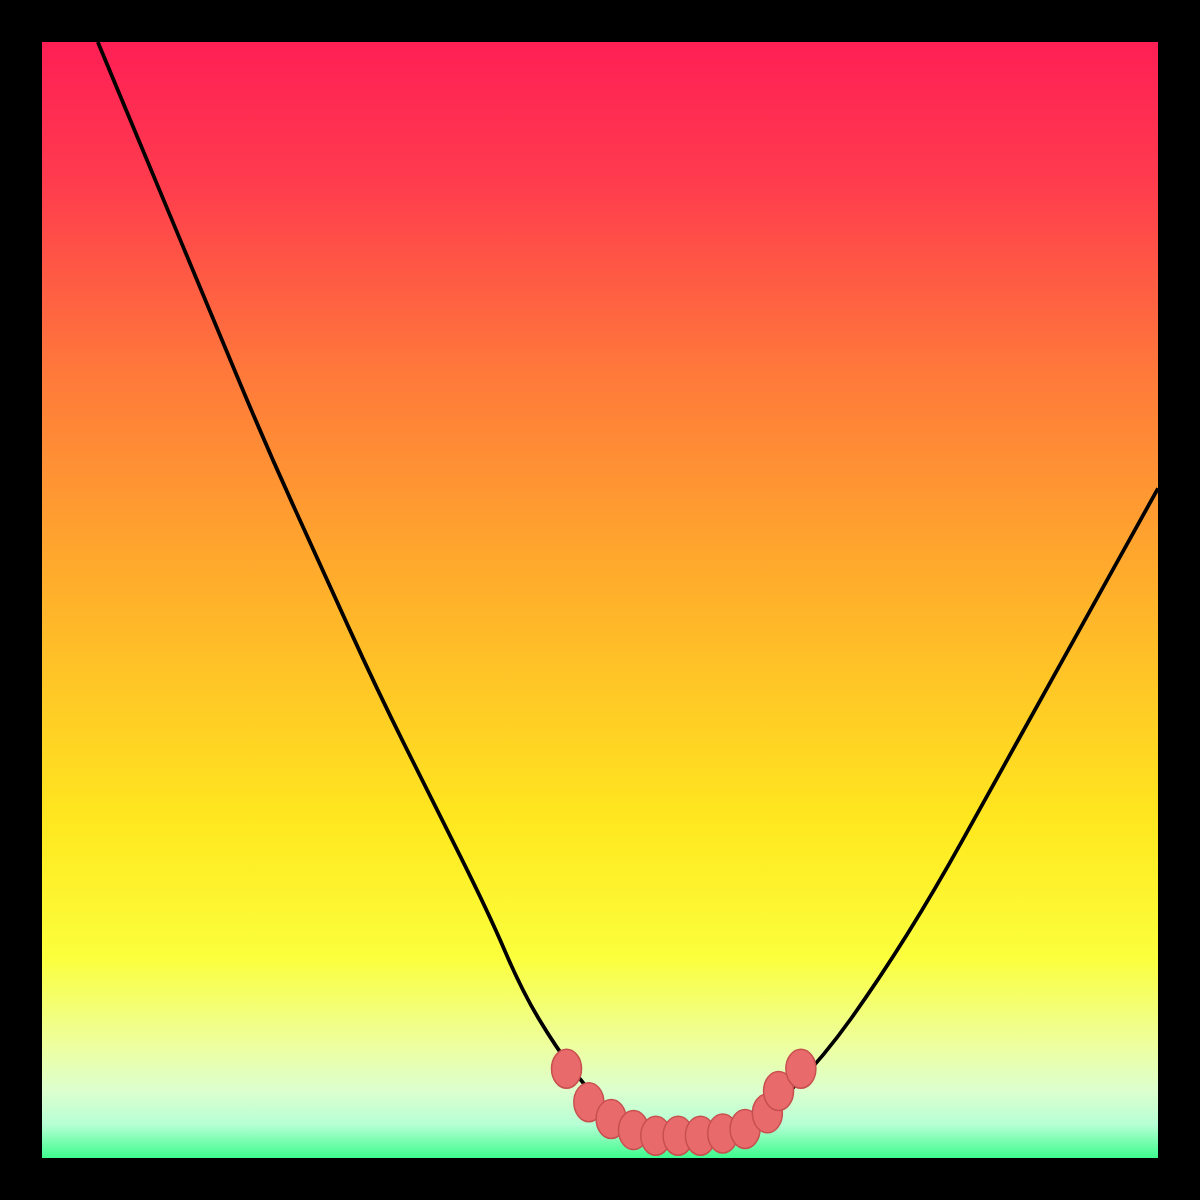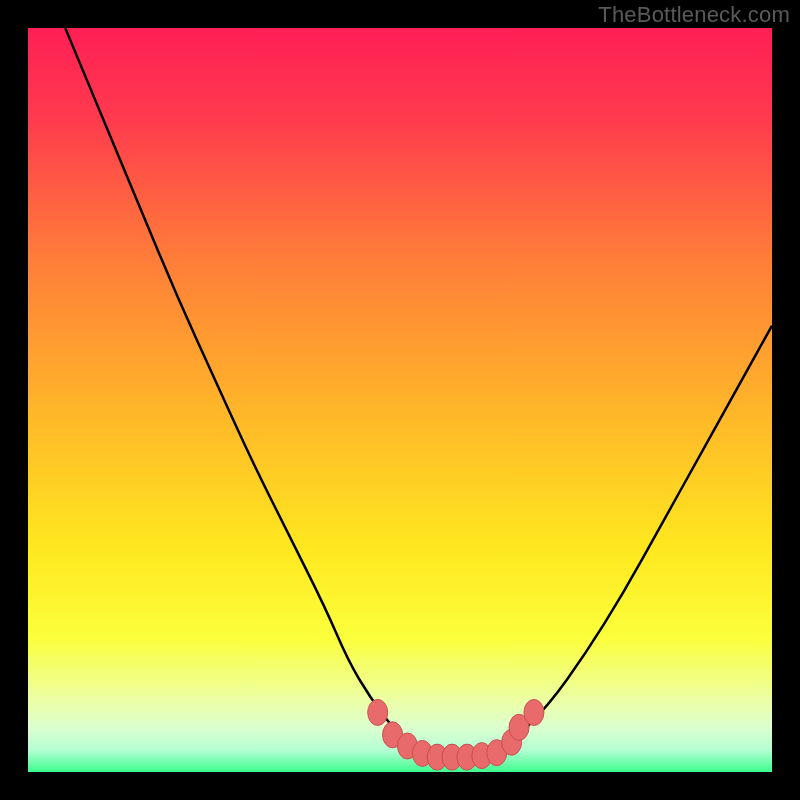--- a/index.html
+++ b/index.html
@@ -32,21 +32,20 @@
   svg {
     position: absolute;
     top: 0;
     left: 0;
   }
 </style>
 </head>
 <body>
 
 <div class="frame">
-  <div class="watermark">TheBottleneck.com</div>
   <svg id="chart-svg" width="800" height="800" viewBox="0 0 800 800">
     <defs>
       <linearGradient id="bg-grad" x1="0" y1="0" x2="0" y2="1">
           <stop offset="0%" stop-color="#ff1f55"></stop>
           <stop offset="12%" stop-color="#ff3a4e"></stop>
           <stop offset="30%" stop-color="#ff7a3a"></stop>
           <stop offset="50%" stop-color="#ffb22a"></stop>
           <stop offset="70%" stop-color="#ffe81f"></stop>
           <stop offset="82%" stop-color="#fbff3c"></stop>
           <stop offset="90%" stop-color="#edffa0"></stop>

